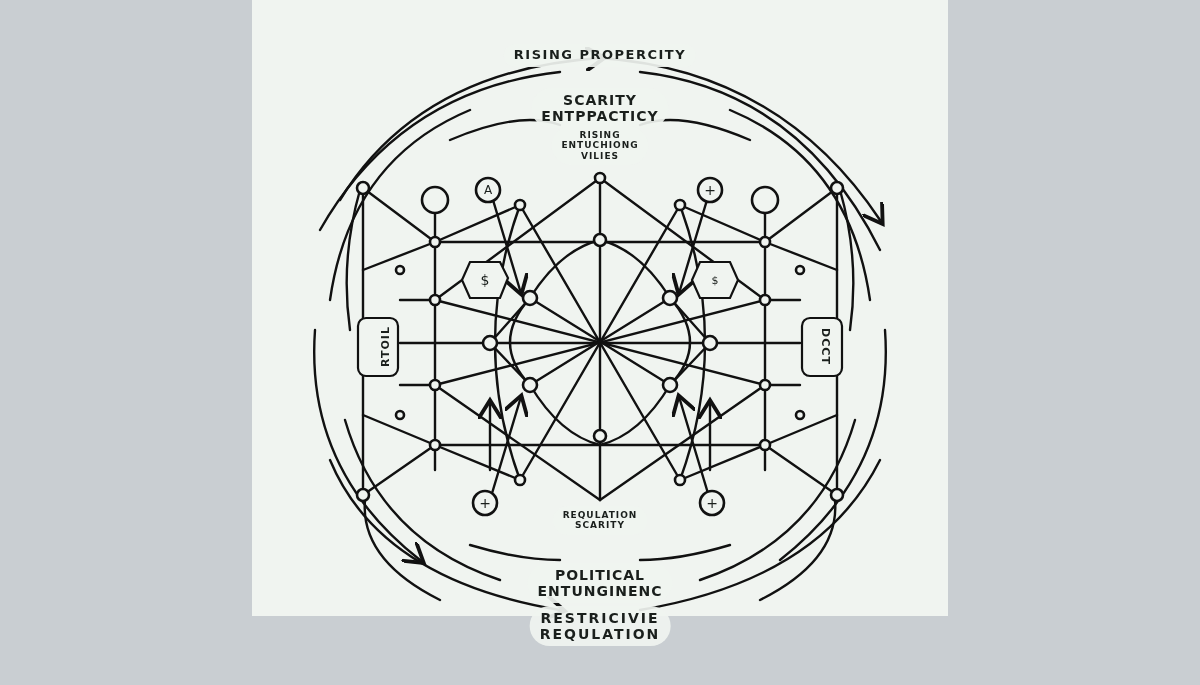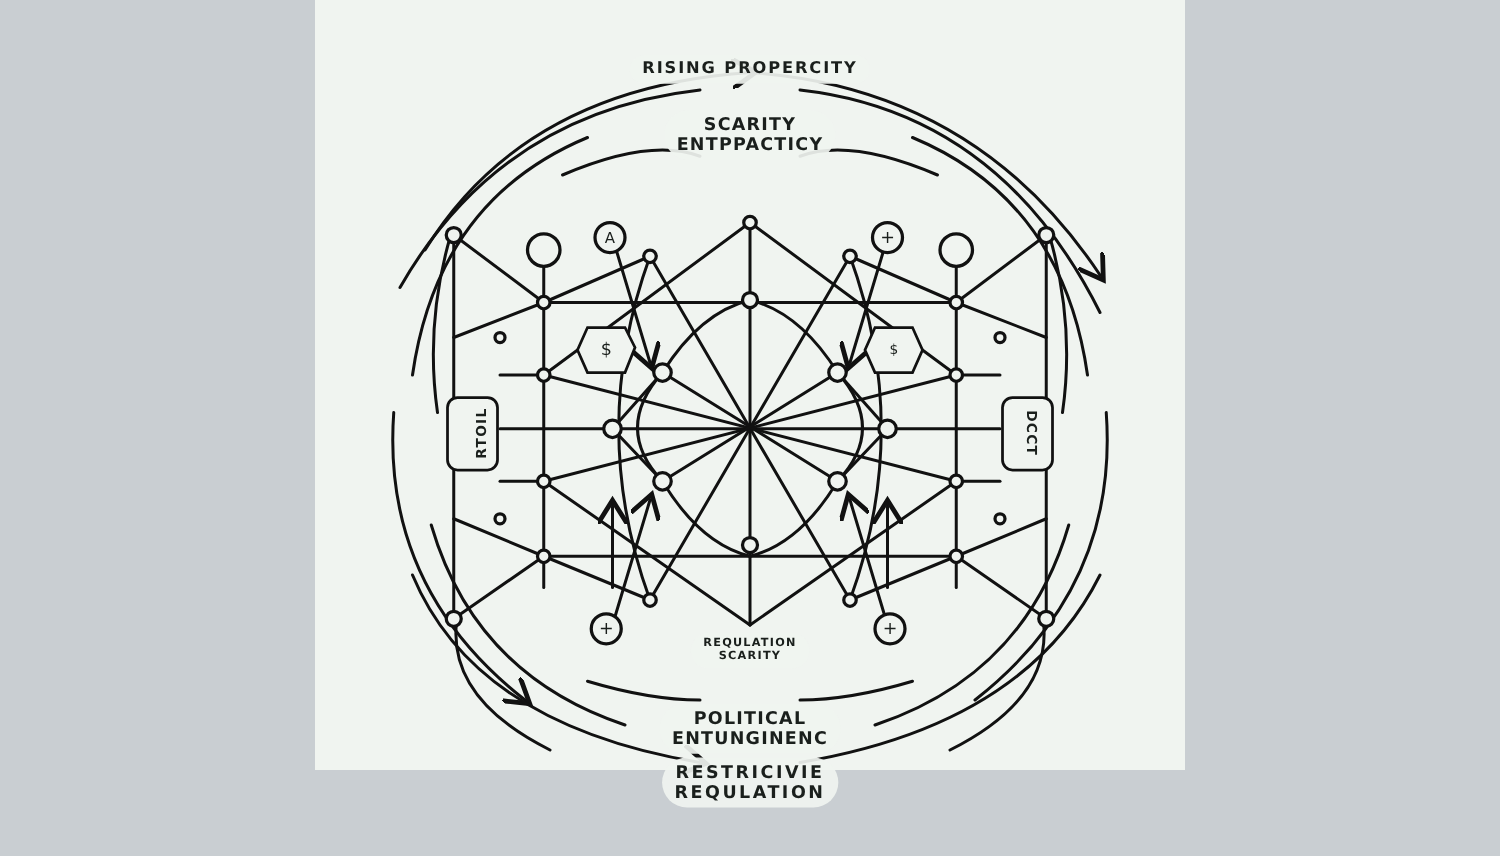--- a/index.html
+++ b/index.html
@@ -157,20 +157,25 @@
     </g>
   </svg>
 
   <div class="lbl top" style="left:348px;top:44px;">RISING PROPERCITY</div>
 
   <div class="lbl mid" style="left:348px;top:88px;">
     <div>SCARITY</div>
     <div>ENTPPACTICY</div>
   </div>
 
+  <div class="lbl small" style="left:348px;top:126px;">
+    <div>RISING</div>
+    <div>ENTUCHIONG</div>
+    <div>VILIES</div>
+  </div>
 
   <div class="lbl small" style="left:348px;top:506px;">
     <div>REQULATION</div>
     <div>SCARITY</div>
   </div>
 
   <div class="lbl mid" style="left:348px;top:563px;">
     <div>POLITICAL</div>
     <div>ENTUNGINENC</div>
   </div>

